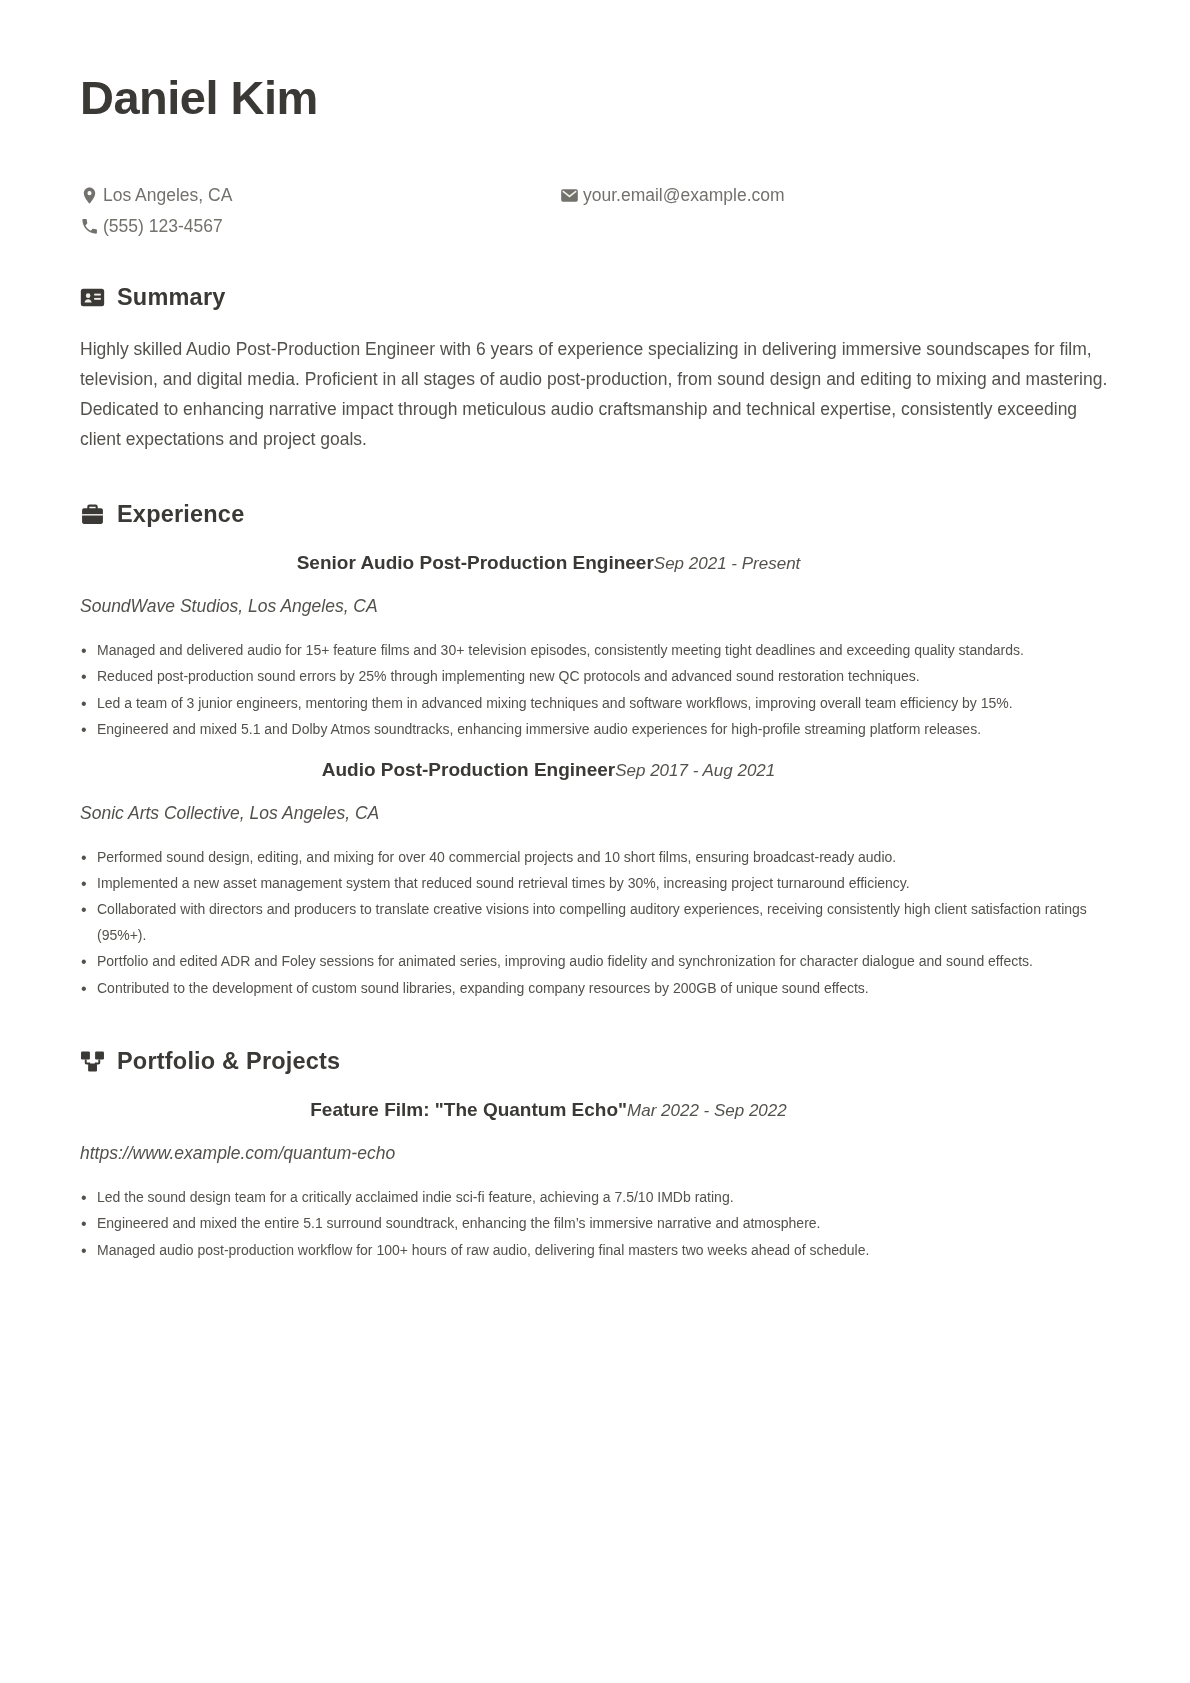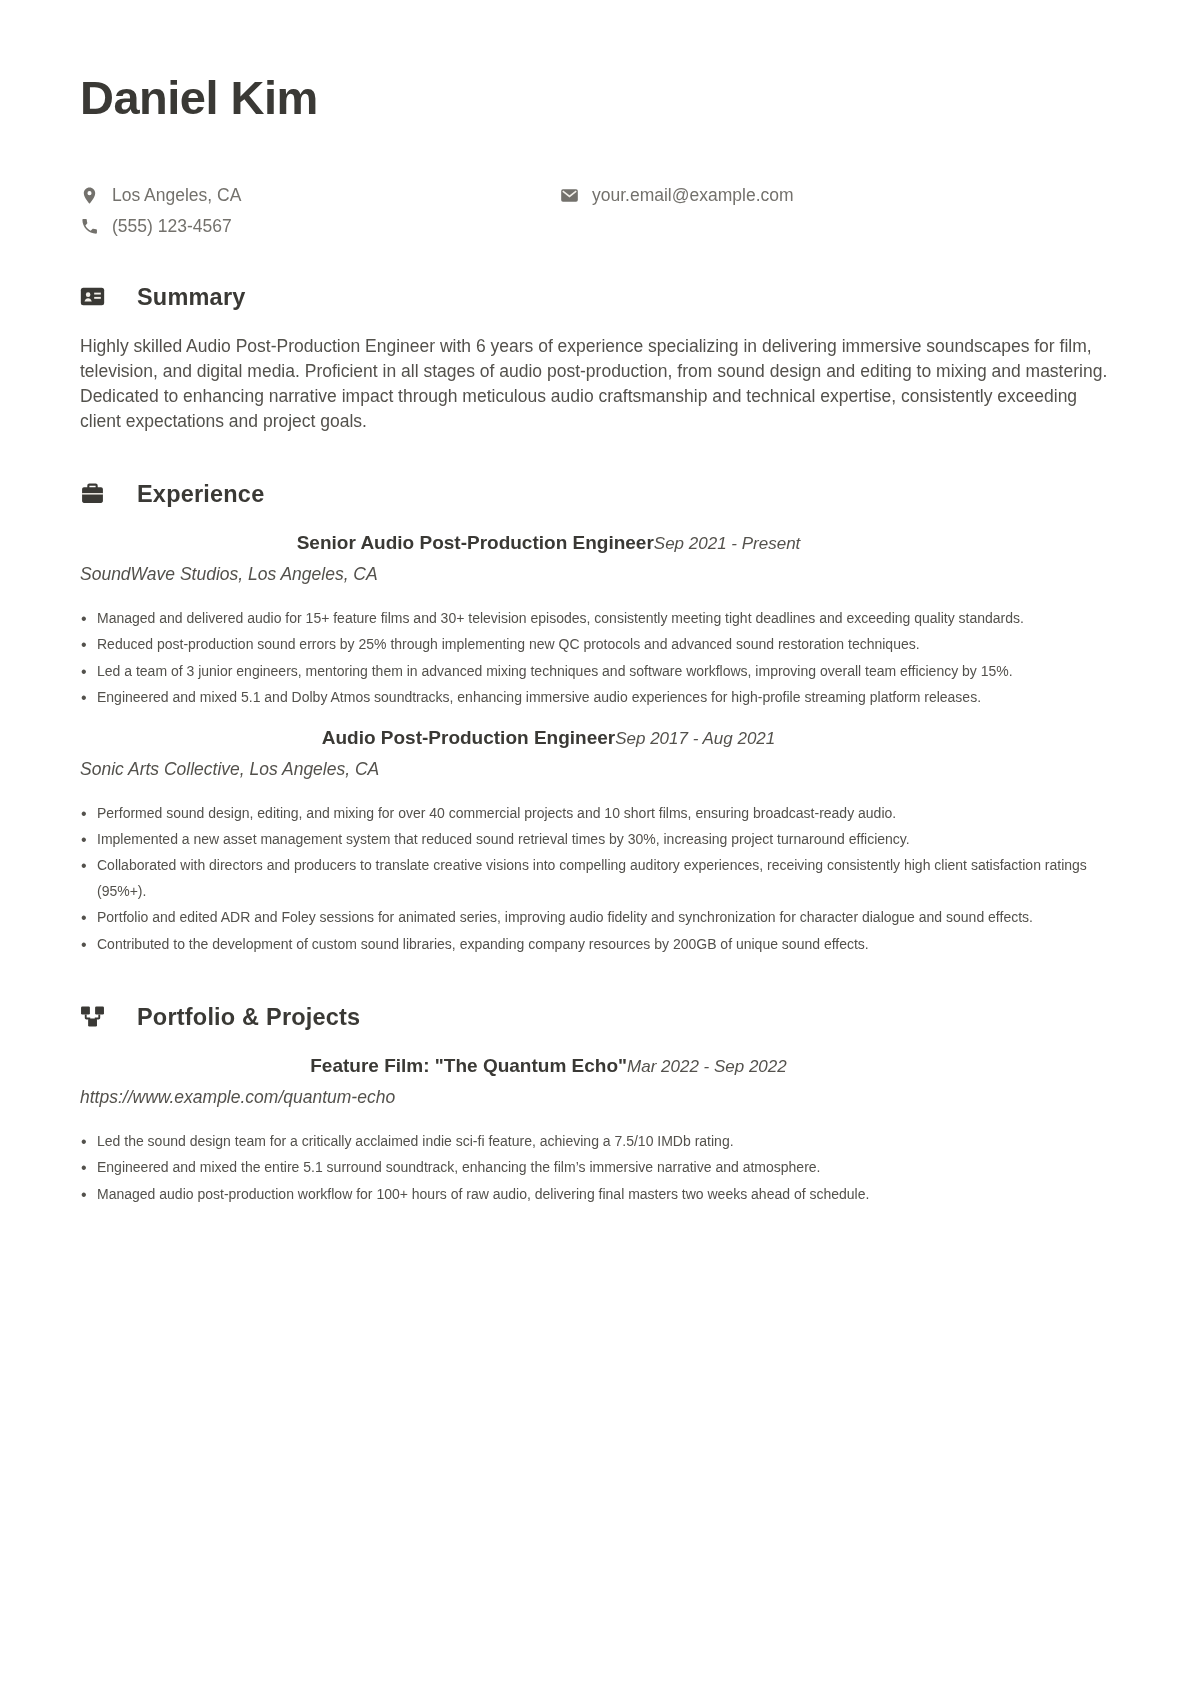--- a/index.html
+++ b/index.html
@@ -25,44 +25,44 @@
   }
   .contact {
     margin-top: 60px;
     display: grid;
     grid-template-columns: 480px 1fr;
     column-gap: 0;
     font-size: 17.5px;
     color: #73716c;
   }
   .contact-col { display: flex; flex-direction: column; gap: 10px; }
-  .contact-row { display: flex; align-items: center; gap: 13px; }
+  .contact-row { display: flex; align-items: center; gap: 4px; }
   .contact-row .cicon { width: 19px; height: 19px; flex: 0 0 19px; display: inline-flex; }
   .contact-row svg { width: 19px; height: 19px; fill: #73716c; }
 
   .section { margin-top: 47px; }
-  .section-head { display: flex; gap: 32px; color: #3a3935; }
+  .section-head { display: flex; align-items: center; gap: 12px; color: #3a3935; }
   .section-head .sicon { width: 25px; height: 25px; display: inline-flex; }
   .section-head svg { width: 25px; height: 25px; fill: #3a3935; }
   .section-title { margin: 0; font-size: 23.5px; font-weight: 700; color: #3a3935; letter-spacing: 0.2px; }
 
   .summary-text {
     margin: 23px 0 0 0;
     font-size: 17.5px;
-    line-height: 25px;
+    line-height: 30px;
     color: #53514c;
     hyphens: auto;
   }
 
   .entry { margin-top: 24px; }
   .entry + .entry { margin-top: 16px; }
   .entry-head { display: flex; justify-content: center; align-items: baseline; }
   .entry-title { font-size: 19px; font-weight: 700; color: #3a3935; }
   .entry-dates { font-size: 17px; font-style: italic; color: #53514c; margin-right: 93px; white-space: nowrap; }
-  .entry-sub { margin-top: 10px; font-size: 17.5px; font-style: italic; color: #53514c; }
+  .entry-sub { margin-top: 22px; font-size: 17.5px; font-style: italic; color: #53514c; }
 
   ul.bullets { margin: 21px 0 0 0; padding: 0; list-style: none; }
   ul.bullets li {
     position: relative;
     padding-left: 17px;
     margin-bottom: 1px;
     font-size: 14px;
     line-height: 25.4px;
     color: #53514c;
     hyphens: auto;

